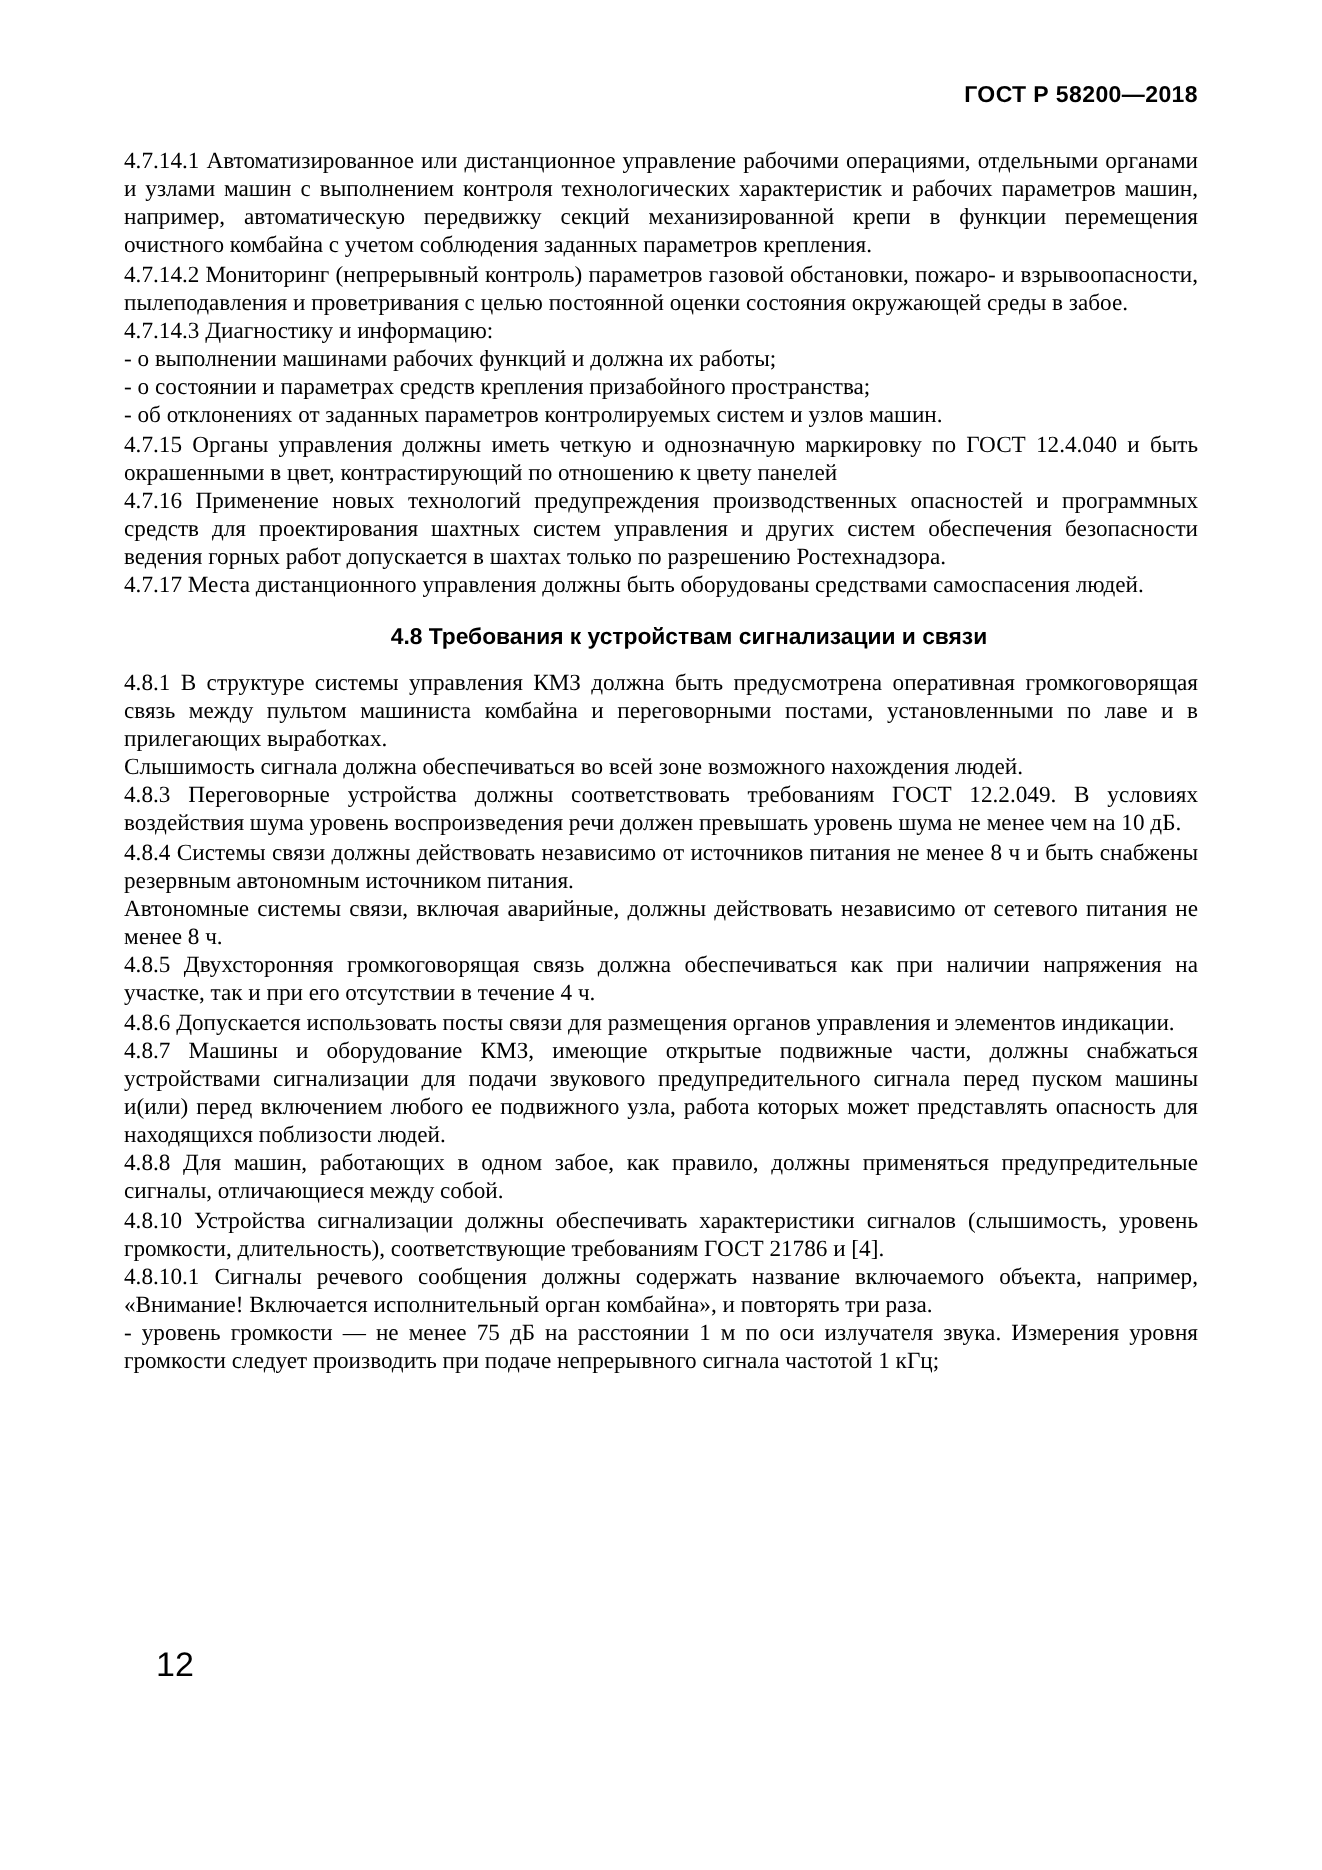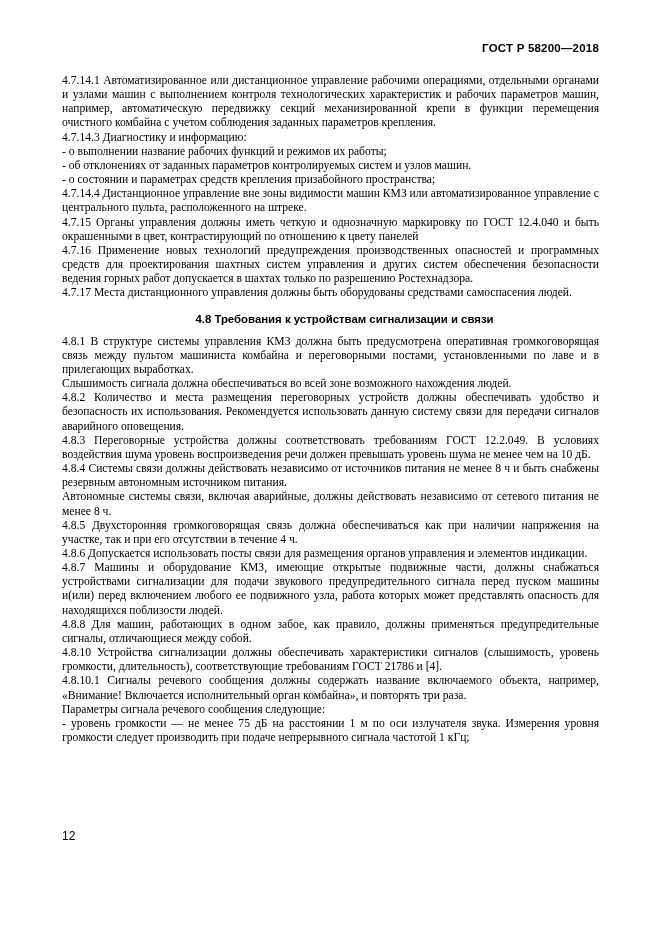--- a/index.html
+++ b/index.html
@@ -48,56 +48,54 @@
   .section-title {
     font-family: "Liberation Sans", sans-serif;
     font-weight: bold;
     font-size: 11.4px;
     text-indent: 28px;
     margin: 11px 0 9px 0;
     text-align: center;
   }
   .footer {
     position: absolute;
-    left: 62px;
+    left: 78px;
     bottom: 92px;
     font-family: "Liberation Sans", sans-serif;
-    font-size: 12px;
+    font-size: 17px;
   }
 </style>
 </head>
 <body>
 
 <div class="page">
 
   <div class="header">ГОСТ Р 58200—2018</div>
 
   <div class="body-text">
     <p class="p-ind">4.7.14.1 Автоматизированное или дистанционное управление рабочими операциями, отдельными органами и узлами машин с выполнением контроля технологических характеристик и рабочих параметров машин, например, автоматическую передвижку секций механизированной крепи в функции перемещения очистного комбайна с учетом соблюдения заданных параметров крепления.</p>
+    <p class="p-ind">4.7.14.2 Мониторинг (непрерывный контроль) параметров газовой обстановки, пожаро- и взрывоопасности, пылеподавления и проветривания с целью постоянной оценки состояния окружающей среды в забое.</p>
     <p class="p-ind">4.7.14.3 Диагностику и информацию:</p>
-    <p class="p-ind">- о выполнении название рабочих функций и режимов их работы;</p>
+    <p class="p-ind">- о выполнении машинами рабочих функций и должна их работы;</p>
+    <p class="p-ind">- о состоянии и параметрах средств крепления призабойного пространства;</p>
     <p class="p-ind">- об отклонениях от заданных параметров контролируемых систем и узлов машин.</p>
-    <p class="p-ind">- о состоянии и параметрах средств крепления призабойного пространства;</p>
-    <p class="p-ind">4.7.14.4 Дистанционное управление вне зоны видимости машин КМЗ или автоматизированное управление с центрального пульта, расположенного на штреке.</p>
     <p class="p-ind">4.7.15 Органы управления должны иметь четкую и однозначную маркировку по ГОСТ 12.4.040 и быть окрашенными в цвет, контрастирующий по отношению к цвету панелей</p>
     <p class="p-ind">4.7.16 Применение новых технологий предупреждения производственных опасностей и программных средств для проектирования шахтных систем управления и других систем обеспечения безопасности ведения горных работ допускается в шахтах только по разрешению Ростехнадзора.</p>
     <p class="p-ind">4.7.17 Места дистанционного управления должны быть оборудованы средствами самоспасения людей.</p>
 
     <div class="section-title">4.8 Требования к устройствам сигнализации и связи</div>
 
     <p class="p-ind">4.8.1 В структуре системы управления КМЗ должна быть предусмотрена оперативная громкоговорящая связь между пультом машиниста комбайна и переговорными постами, установленными по лаве и в прилегающих выработках.</p>
     <p class="p-ind">Слышимость сигнала должна обеспечиваться во всей зоне возможного нахождения людей.</p>
-    <p class="p-ind">4.8.2 Количество и места размещения переговорных устройств должны обеспечивать удобство и безопасность их использования. Рекомендуется использовать данную систему связи для передачи сигналов аварийного оповещения.</p>
     <p class="p-ind">4.8.3 Переговорные устройства должны соответствовать требованиям ГОСТ 12.2.049. В условиях воздействия шума уровень воспроизведения речи должен превышать уровень шума не менее чем на 10 дБ.</p>
     <p class="p-ind">4.8.4 Системы связи должны действовать независимо от источников питания не менее 8 ч и быть снабжены резервным автономным источником питания.</p>
     <p class="p-ind">Автономные системы связи, включая аварийные, должны действовать независимо от сетевого питания не менее 8 ч.</p>
     <p class="p-ind">4.8.5 Двухсторонняя громкоговорящая связь должна обеспечиваться как при наличии напряжения на участке, так и при его отсутствии в течение 4 ч.</p>
     <p class="p-ind">4.8.6 Допускается использовать посты связи для размещения органов управления и элементов индикации.</p>
     <p class="p-ind">4.8.7 Машины и оборудование КМЗ, имеющие открытые подвижные части, должны снабжаться устройствами сигнализации для подачи звукового предупредительного сигнала перед пуском машины и(или) перед включением любого ее подвижного узла, работа которых может представлять опасность для находящихся поблизости людей.</p>
     <p class="p-ind">4.8.8 Для машин, работающих в одном забое, как правило, должны применяться предупредительные сигналы, отличающиеся между собой.</p>
     <p class="p-ind">4.8.10 Устройства сигнализации должны обеспечивать характеристики сигналов (слышимость, уровень громкости, длительность), соответствующие требованиям ГОСТ 21786 и [4].</p>
     <p class="p-ind">4.8.10.1 Сигналы речевого сообщения должны содержать название включаемого объекта, например, «Внимание! Включается исполнительный орган комбайна», и повторять три раза.</p>
-    <p class="p-ind">Параметры сигнала речевого сообщения следующие:</p>
     <p class="p-ind">- уровень громкости — не менее 75 дБ на расстоянии 1 м по оси излучателя звука. Измерения уровня громкости следует производить при подаче непрерывного сигнала частотой 1 кГц;</p>
   </div>
 
   <div class="footer">12</div>
 </div>
 
 </body></html>

